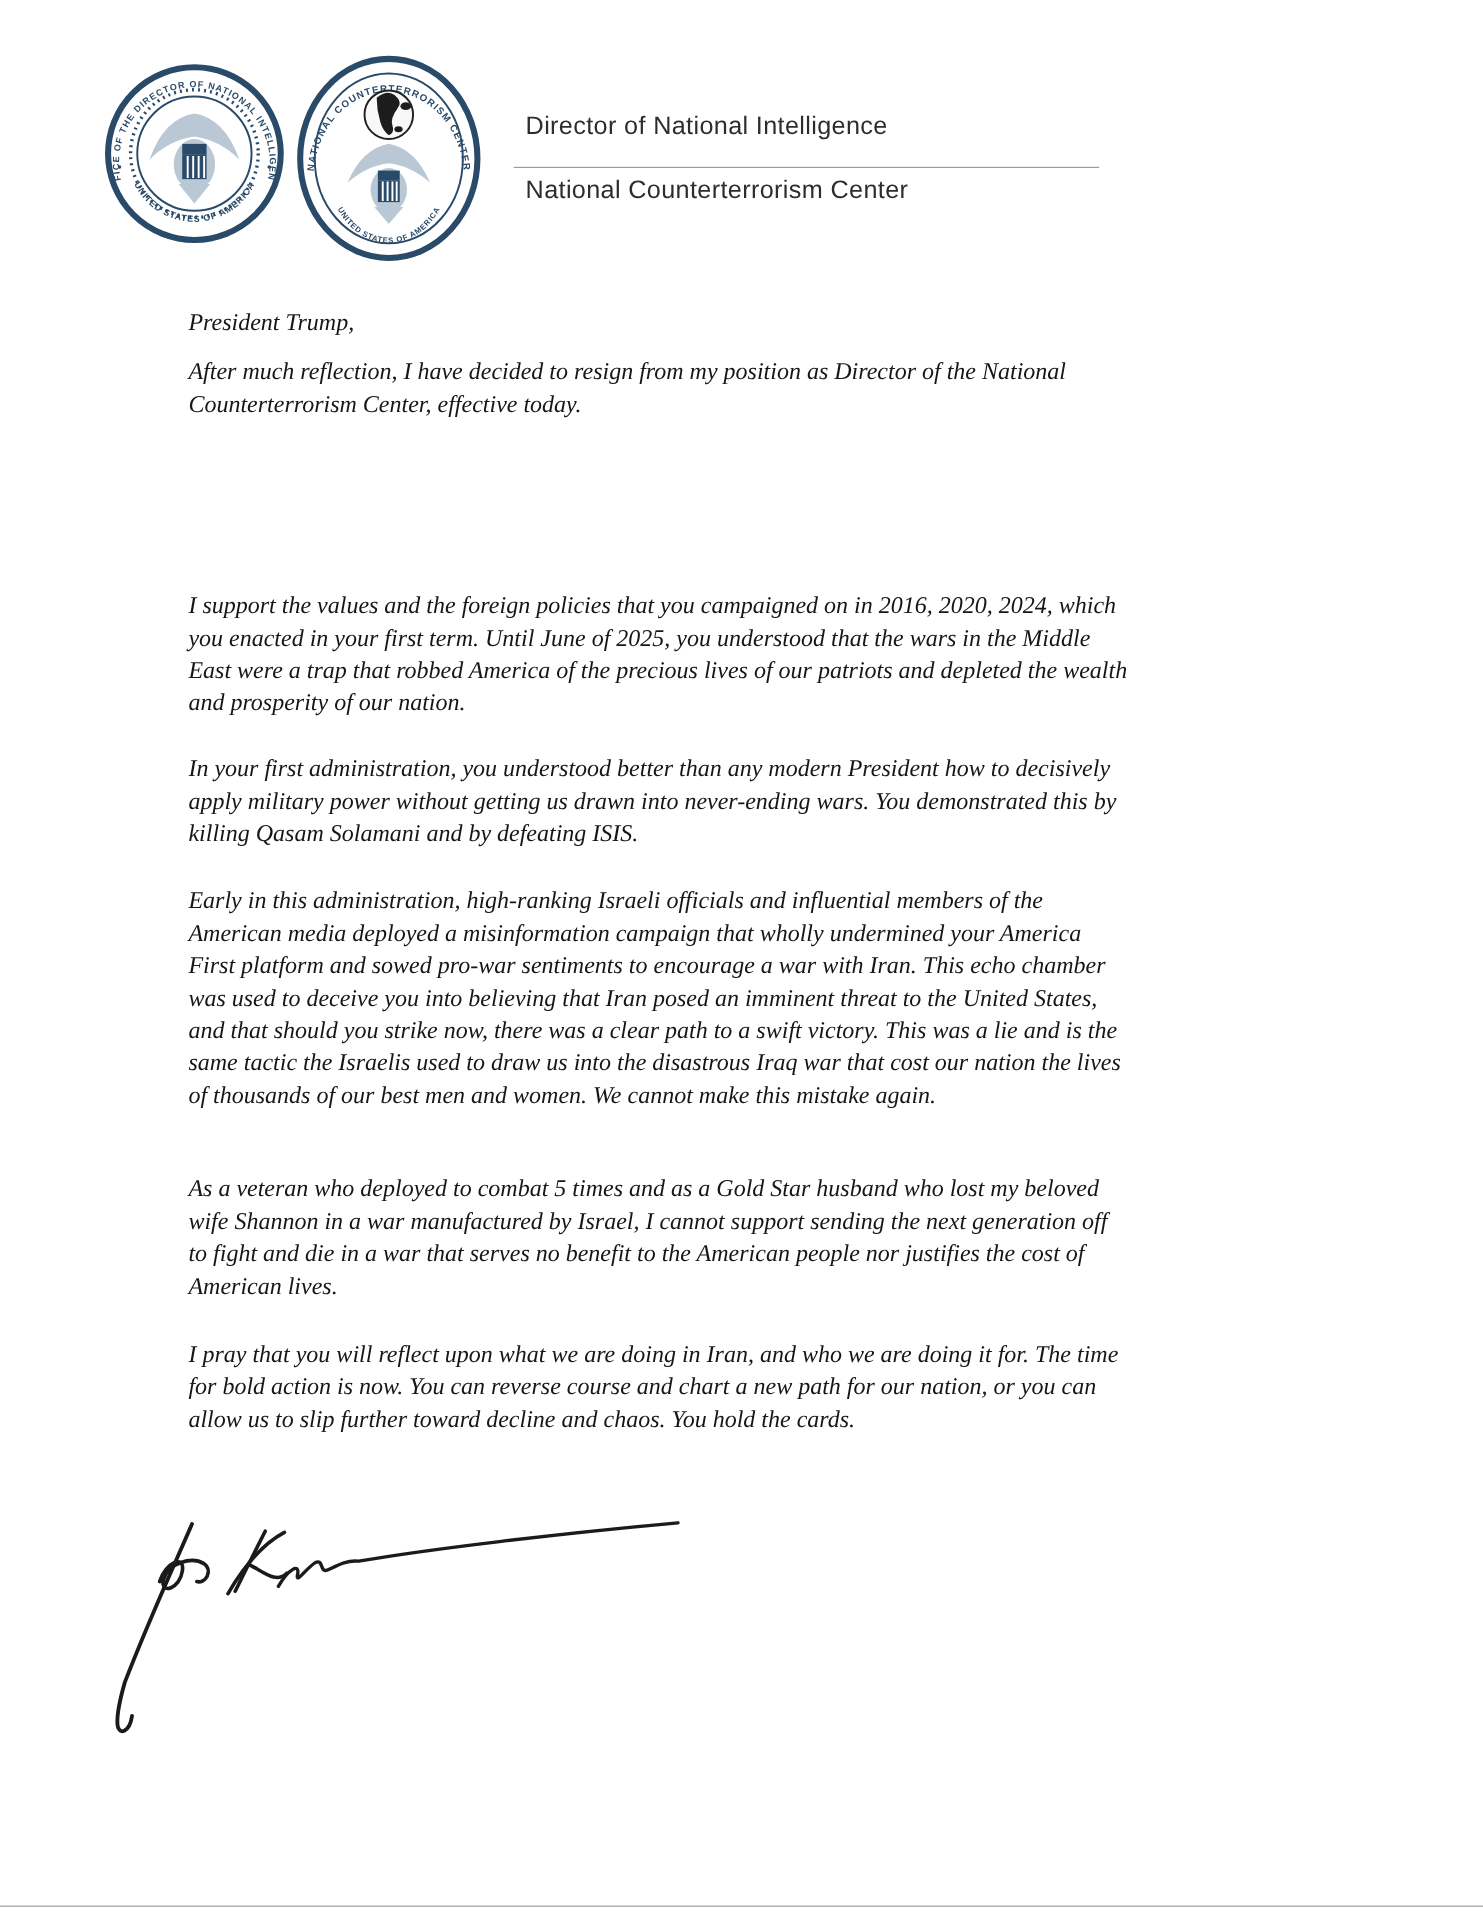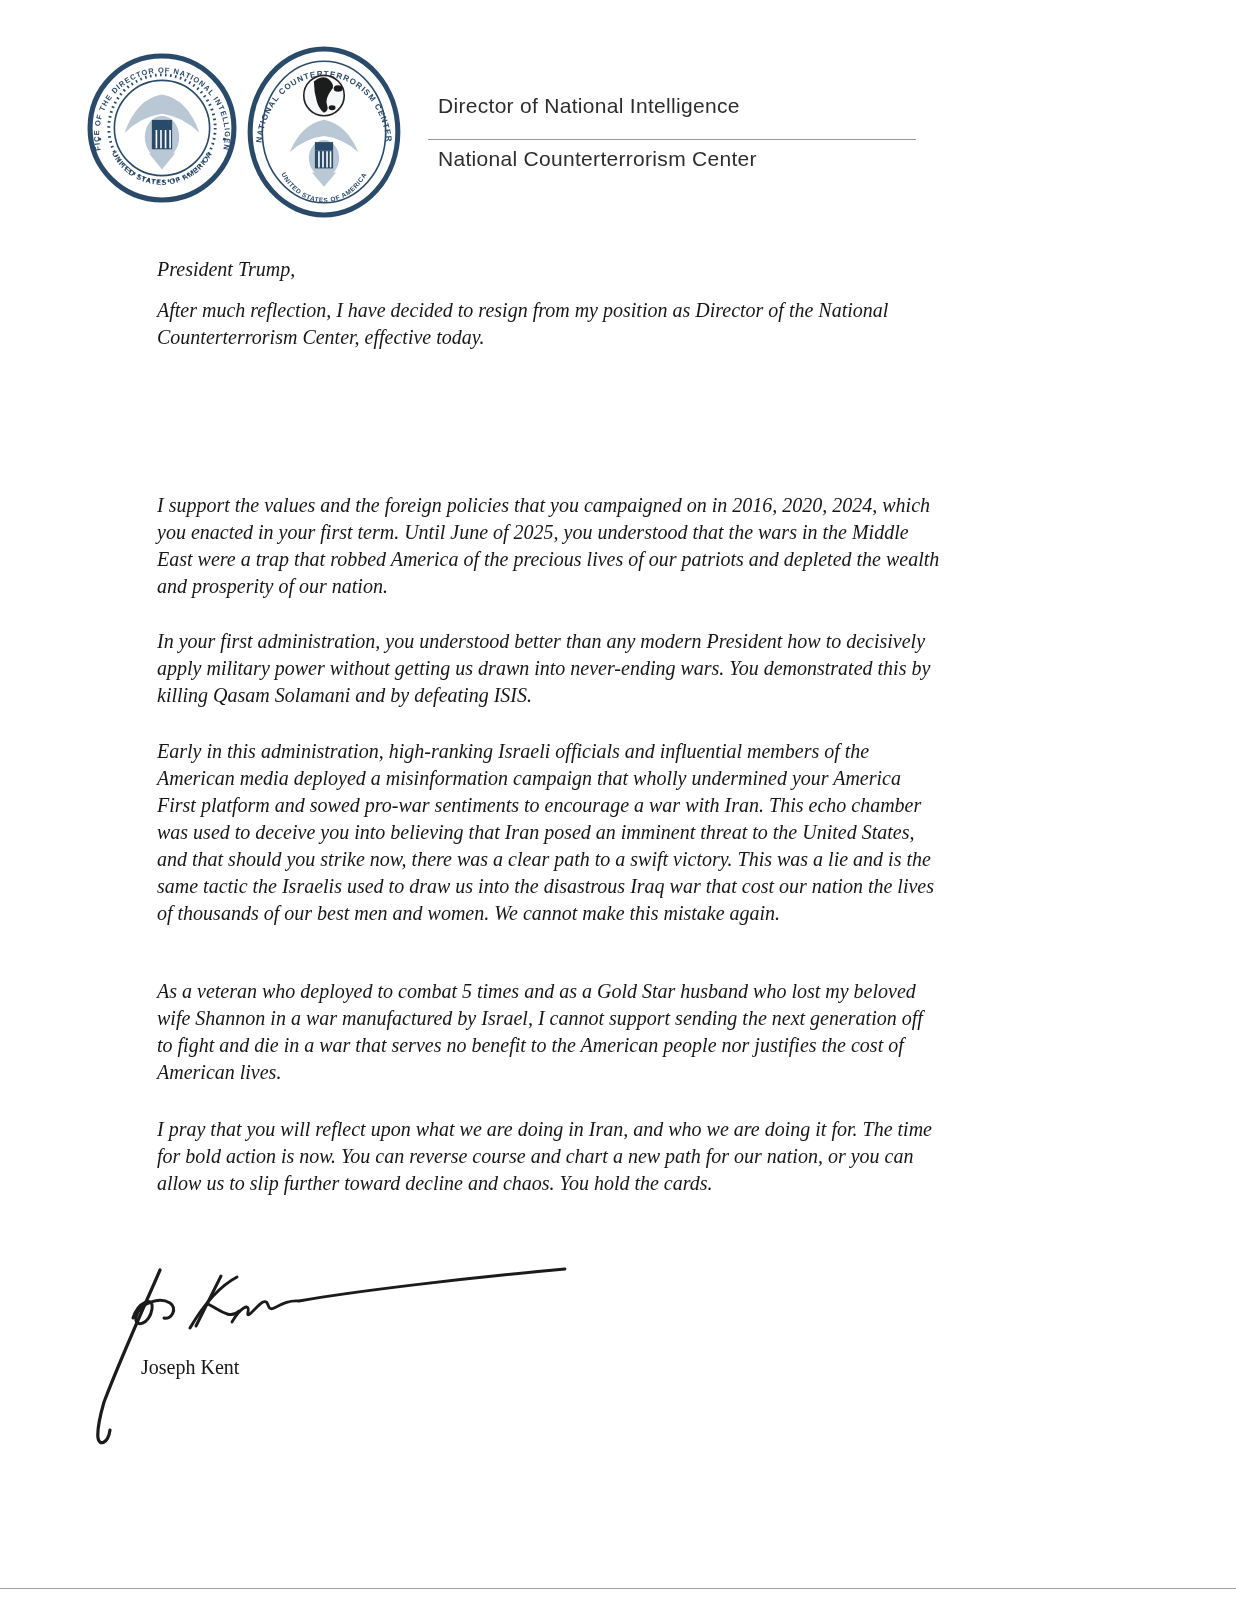--- a/index.html
+++ b/index.html
@@ -160,17 +160,16 @@
   <svg class="signature-svg" viewBox="0 0 500 212">
     <path stroke-width="3.2" d="M74,30 C62,58 38,110 18,162 C14,176 11,190 12,198 C13,206 22,204 24,190"></path>
     <path stroke-width="3" d="M47,78 C52,62 68,55 66,69 C64,84 48,89 50,77 C54,62 74,57 84,63 C92,69 85,80 78,78"></path>
     <path stroke-width="3" d="M110,86 L135,36"></path>
     <path stroke-width="3" d="M104,88 C118,64 134,46 151,37"></path>
     <path stroke-width="3" d="M122,64 C134,70 144,80 153,71"></path>
     <path stroke-width="2.8" d="M146,82 C154,68 164,62 162,72 C160,81 170,66 177,62 C184,59 180,72 188,68 C196,64 203,60 213,61 C270,51 380,38 479,29"></path>
   </svg>
 
   <div class="sig-block">
-    <span>Joseph Kent</span>
   </div>
 
   <div class="scan-bottom-line"></div>
 </div>
 
 </body></html>

